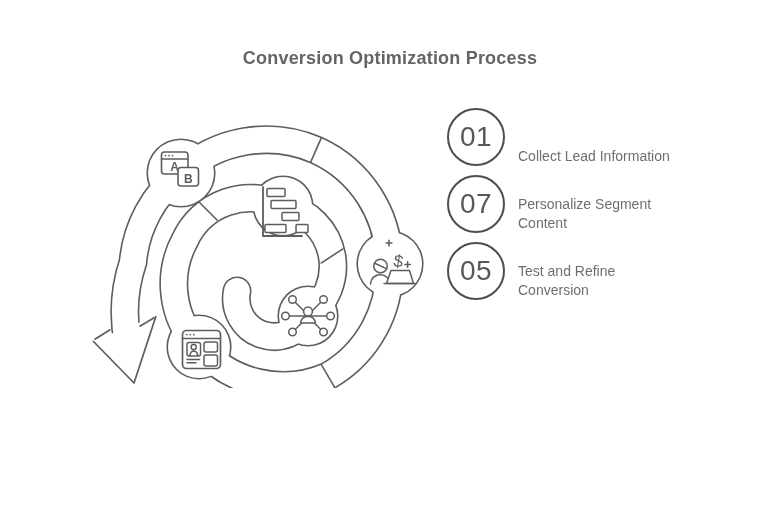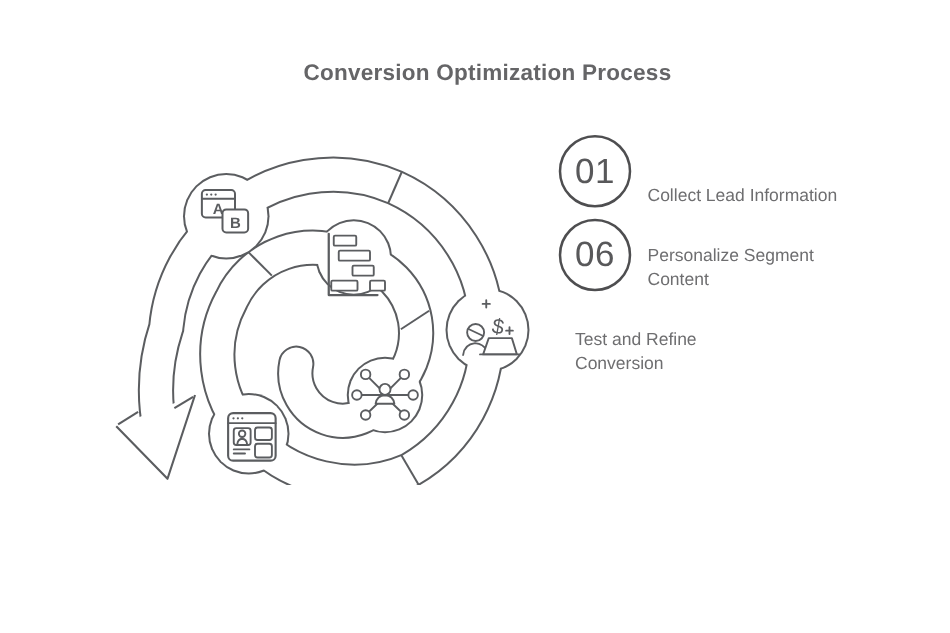--- a/index.html
+++ b/index.html
@@ -144,22 +144,25 @@
 
   <div id="steps">
     <div class="step">
       <div class="num-circle">
         <span>01</span>
       </div>
       <div class="step-label">Collect Lead Information</div>
     </div>
     <div class="step">
       <div class="num-circle">
-        <span>06</span>
+        <span>07</span>
       </div>
       <div class="step-label">Personalize Segment Content</div>
     </div>
     <div class="step">
+      <div class="num-circle">
+        <span>05</span>
+      </div>
       <div class="step-label">Test and Refine Conversion</div>
     </div>
   </div>
 
 </div>
 
 </body></html>

